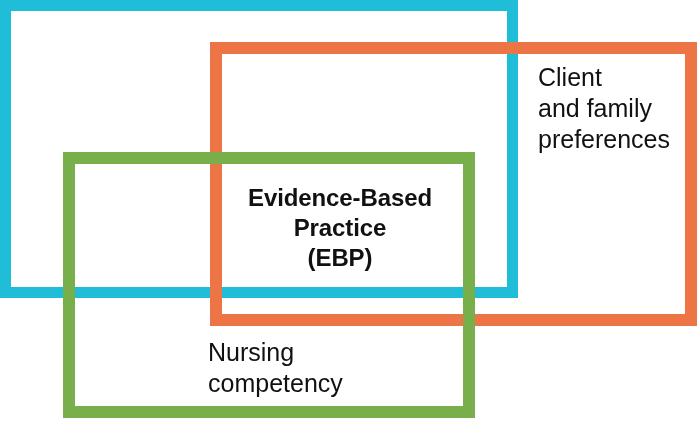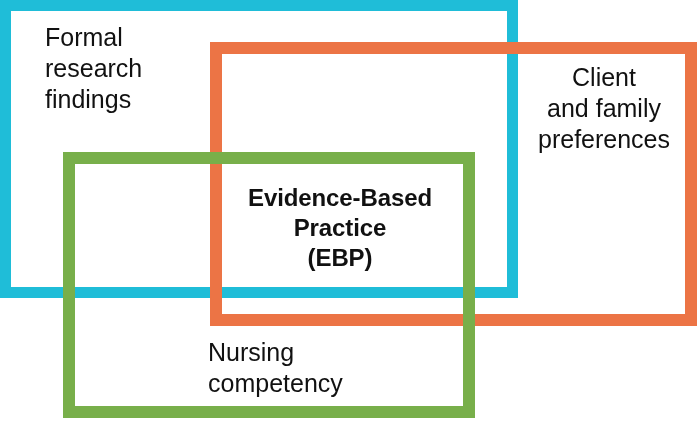--- a/index.html
+++ b/index.html
@@ -58,21 +58,21 @@
     top: 22px;
     font-size: 25px;
     font-weight: 400;
     text-align: left;
   }
   #label-client {
     left: 538px;
     top: 62px;
     font-size: 25px;
     font-weight: 400;
-    text-align: center;
+    text-align: left;
   }
   #label-nursing {
     left: 208px;
     top: 337px;
     font-size: 25px;
     font-weight: 400;
     text-align: left;
   }
   #label-ebp {
     left: 225px;
@@ -88,23 +88,20 @@
 <body>
 
 <div id="diagram-canvas">
 
   <div class="venn-rect" id="rect-research"></div>
 
   <div class="venn-rect" id="rect-client"></div>
 
   <div class="venn-rect" id="rect-nursing"></div>
 
-  <div class="venn-label" id="label-research">Formal
-research
-findings</div>
 
   <div class="venn-label" id="label-client">Client
 and family
 preferences</div>
 
   <div class="venn-label" id="label-ebp">Evidence-Based
 Practice
 (EBP)</div>
 
   <div class="venn-label" id="label-nursing">Nursing

